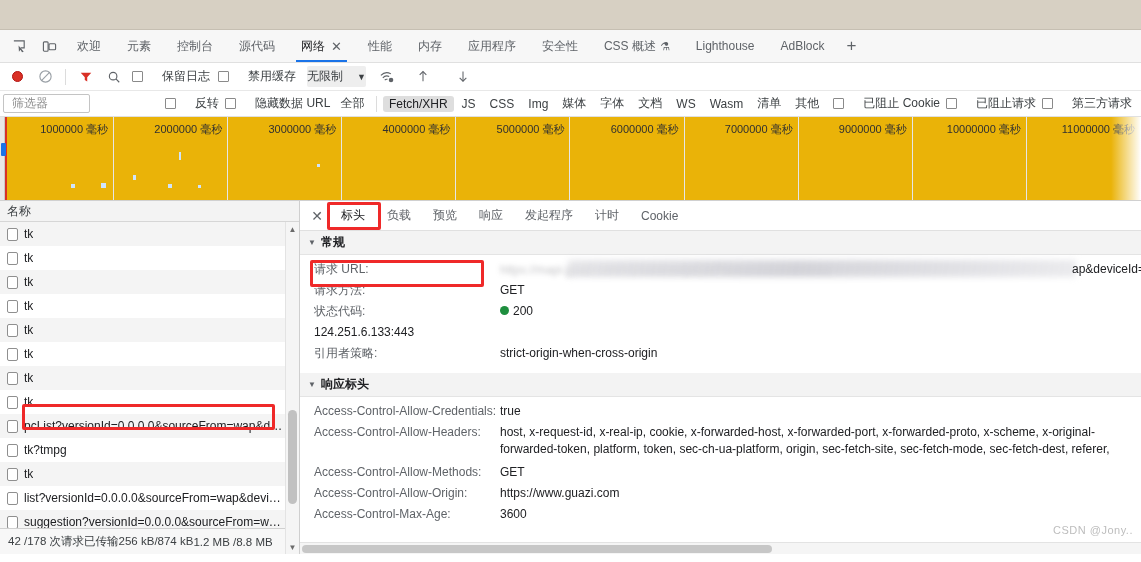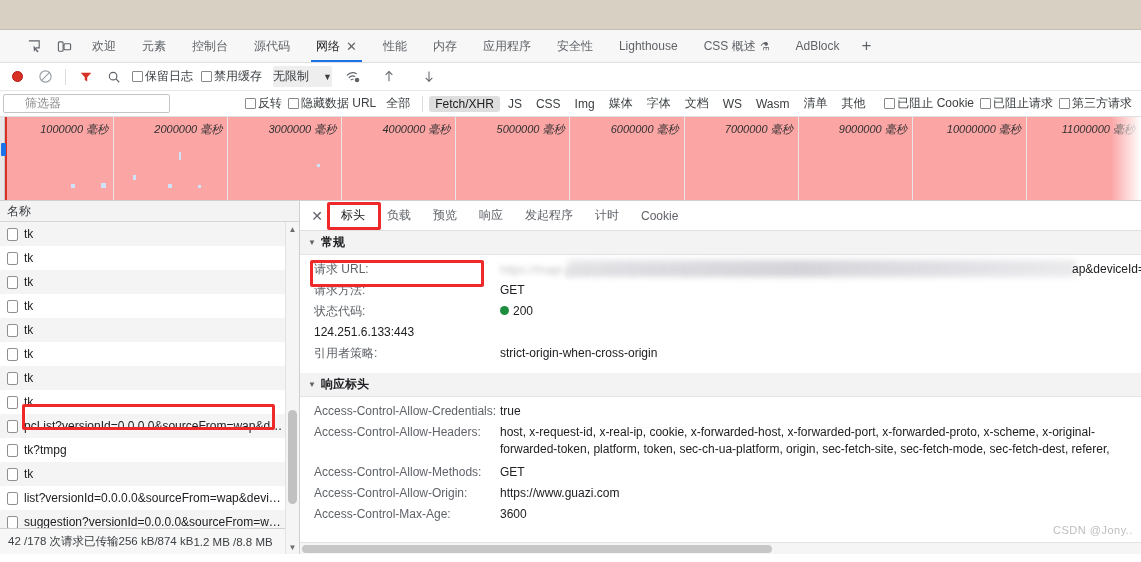--- a/index.html
+++ b/index.html
@@ -18,21 +18,21 @@
     background: #d7d0c3;
     border-bottom: 1px solid #c6bfb2;
   }
 
   
   .tabbar {
     height: 33px; width: 100%;
     background: #f7f7f7;
     border-bottom: 1px solid #e0e0e0;
     display: flex; align-items: stretch;
-    padding-left: 19px;
+    padding-left: 4px;
     text-align: right;
   }
   .tb-icon {
     width: 30px; display: flex; align-items: center; justify-content: center;
     color: #5f6368;
   }
   .tb-icon svg { display: block; }
   .tab {
     display: flex; align-items: center; gap: 4px;
     padding: 0 13px;
@@ -72,21 +72,21 @@
   .record-dot {
     width: 11px; height: 11px; border-radius: 50%;
     background: #d93025; border: 1px solid #b31412;
   }
   .sep-v { width: 1px; height: 16px; background: #dcdcdc; margin: 0 5px; }
   .cbx {
     width: 11px; height: 11px; border: 1px solid #8a8a8a; background: #fff;
     border-radius: 1px; display: inline-block; vertical-align: -1px;
   }
   .cb-label {
-    display: flex; align-items: center; gap: 2px;
+    display: flex; align-items: center; gap: 19px;
     font-size: 12px; color: #3c4043; white-space: nowrap;
     padding: 0 3px;
   }
   .throttle {
     display: flex; align-items: center; gap: 14px;
     background: #eeeeee; border-radius: 2px;
     padding: 2px 0; margin-left: 6px;
     font-size: 12px; color: #3c4043; white-space: nowrap;
   }
   .caret-dn { font-size: 9px; color: #3c4043; }
@@ -97,39 +97,38 @@
     background: #ffffff;
     border-bottom: 1px solid #e0e0e0;
     display: flex; align-items: center;
     font-size: 12px; color: #3c4043;
     padding-right: 6px;
   }
   .filter-input {
     width: 170px; height: 19px; margin-left: 3px;
     border: 1px solid #c4c4c4; border-radius: 2px;
     background: #fff; font-size: 12px; color: #8a8a8a;
-    padding: 0 21px; line-height: 17px;
+    padding: 0 8px; line-height: 17px;
     display: flex; align-items: center;
   }
   .filter-chip {
     padding: 1px 6px; border-radius: 3px; white-space: nowrap;
     color: #3c4043; font-size: 12px;
     margin: 0 1px;
   }
   .filter-chip.active { background: #dedede; color: #202124; }
   .filter-gap { width: 9px; }
 
   
   .overview {
     position: relative;
     height: 84px; width: 100%;
-    background: #fca5a5;
+    background: #eab308;
     border-bottom: 1px solid #d0d0d0;
     overflow: hidden;
-    font-style: italic;
   }
   .ov-ticks { position: absolute; inset: 0; display: flex; }
   .ov-cell {
     flex: 1 0 0; position: relative;
     border-right: 1px solid #e6e6e6;
   }
   .ov-cell .lbl {
     position: absolute; top: 5px; right: 5px;
     font-size: 11px; color: #303030; white-space: nowrap;
   }
@@ -304,26 +303,26 @@
     <div class="tab">
         <span>内存</span>
       </div>
     <div class="tab">
         <span>应用程序</span>
       </div>
     <div class="tab">
         <span>安全性</span>
       </div>
     <div class="tab">
-        <span>Lighthouse</span>
-      </div>
-    <div class="tab">
       <span>CSS 概述</span>
       <span class="flask">⚗</span>
     </div>
+    <div class="tab">
+        <span>Lighthouse</span>
+      </div>
     <div class="tab">
         <span>AdBlock</span>
       </div>
     <div class="tab-add">+</div>
   </div>
 
   <div class="net-toolbar">
     <div class="tbtn">
         <span class="record-dot"></span>
       </div>

